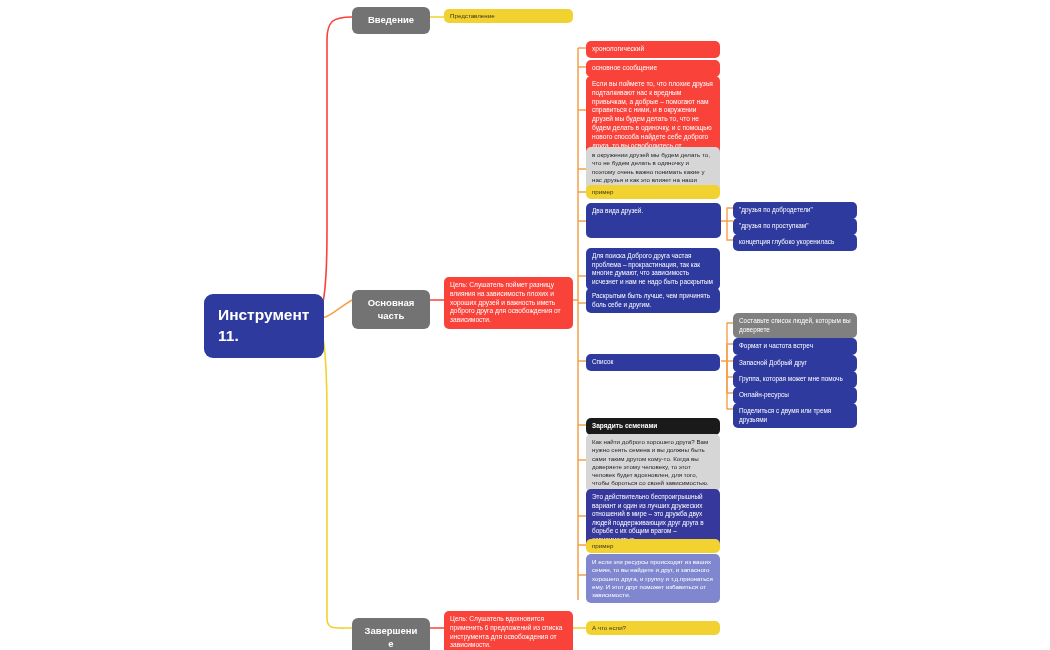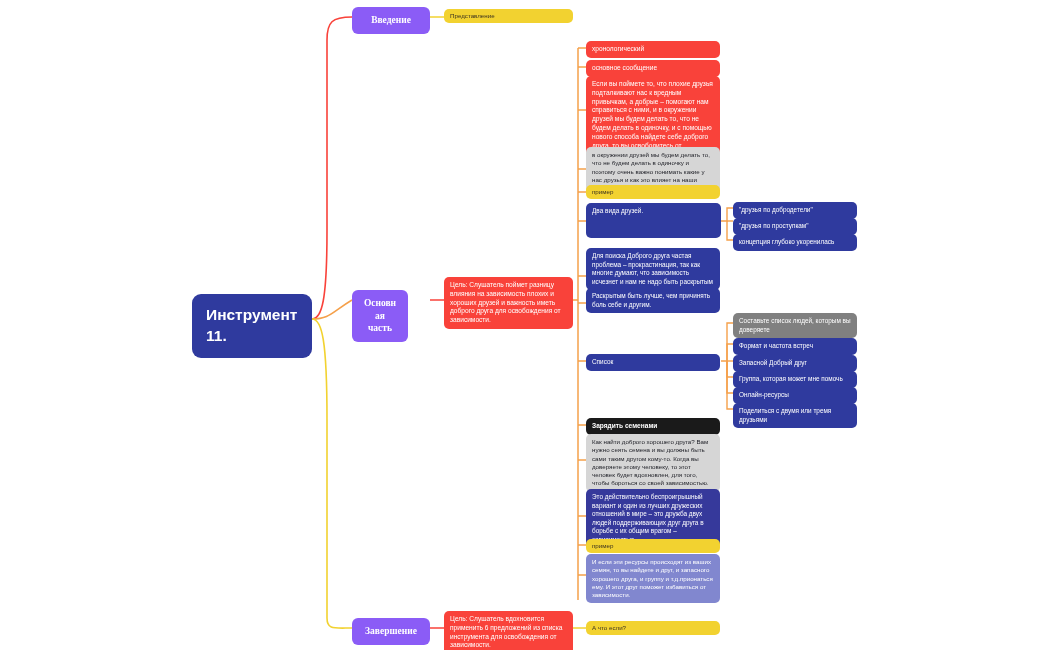--- a/index.html
+++ b/index.html
@@ -21,23 +21,24 @@
     overflow:hidden;
     word-wrap:break-word;
   }
   .node.root{
     background:#2f3a9e;
     border-radius:9px;
     font-size:15.5px;
     font-weight:bold;
     line-height:1.35;
     padding:11px 14px;
+    margin-left:12px;
   }
   .node.red{background:#f9423a;font-size:6.6px;padding:4px 6px;}
-  .node.redbig{background:#8b5cf6;font-size:9.5px;font-weight:bold;padding:7px 10px;border-radius:6px;font-family:Liberation Serif, serif;}
+  .node.redbig{background:#737373;font-size:9.5px;font-weight:bold;padding:7px 10px;border-radius:6px;}
   .node.yellow{background:#f2d230;color:#3c3320;font-size:6.2px;padding:3px 6px;}
   .node.indigo{background:#2f3a9e;font-size:6.4px;padding:4px 6px;}
   .node.indigo2{background:#36399b;font-size:6.4px;padding:4px 6px;}
   .node.gray{background:#808080;font-size:6.4px;padding:4px 6px;}
   .node.dark{background:#1a1a1a;font-size:6.6px;font-weight:bold;padding:4px 6px;}
   .node.grayblock{background:#d6d6d6;color:#23242b;font-size:6.2px;padding:4px 6px;}
   .node.peri{background:#8187cf;color:#ffffff;font-size:6.2px;padding:4px 6px;}
 </style>
 </head>
 <body>
@@ -91,21 +92,21 @@
     <path d="M727 361 L727 409 L733 409" fill="none" stroke="#f5a04a" stroke-width="1.4"></path>
   </svg>
 
   <div class="node root" style="left:192px;top:294px;width:120px;">
     <div>Инструмент 11.</div>
   </div>
 
   <div class="node redbig" style="left:352px;top:7px;width:78px;text-align:center;">Введение</div>
   <div class="node yellow" style="left:444px;top:9px;width:129px;">Представление</div>
 
-  <div class="node redbig" style="left:352px;top:290px;width:56px;text-align:center;">Основная часть</div>
+  <div class="node redbig" style="left:352px;top:290px;width:78px;text-align:center;">Основная часть</div>
   <div class="node red" style="left:444px;top:277px;width:129px;">Цель: Слушатель поймет разницу влияния на зависимость плохих и хороших друзей и важность иметь доброго друга для освобождения от зависимости.</div>
 
   <div class="node redbig" style="left:352px;top:618px;width:78px;text-align:center;">Завершение</div>
   <div class="node red" style="left:444px;top:611px;width:129px;">Цель: Слушатель вдохновится применить 6 предложений из списка  инструмента для освобождения от зависимости.</div>
   <div class="node yellow" style="left:586px;top:621px;width:134px;">А что если?</div>
 
   <div class="node red" style="left:586px;top:41px;width:134px;">хронологический</div>
   <div class="node red" style="left:586px;top:60px;width:134px;">основное сообщение</div>
   <div class="node red" style="left:586px;top:76px;width:134px;">Если вы поймете то, что плохие друзья подталкивают нас к вредным привычкам, а добрые – помогают нам справиться с ними, и в окружении друзей мы будем делать то, что не будем делать в одиночку, и с помощью нового способа найдете себе доброго друга, то вы освободитесь от зависимости.</div>
   <div class="node grayblock" style="left:586px;top:147px;width:134px;">в окружении друзей мы будем делать то, что не будем делать в одиночку и поэтому очень важно понимать какие у нас друзья и как это влияет на наши вредные привычки</div>

